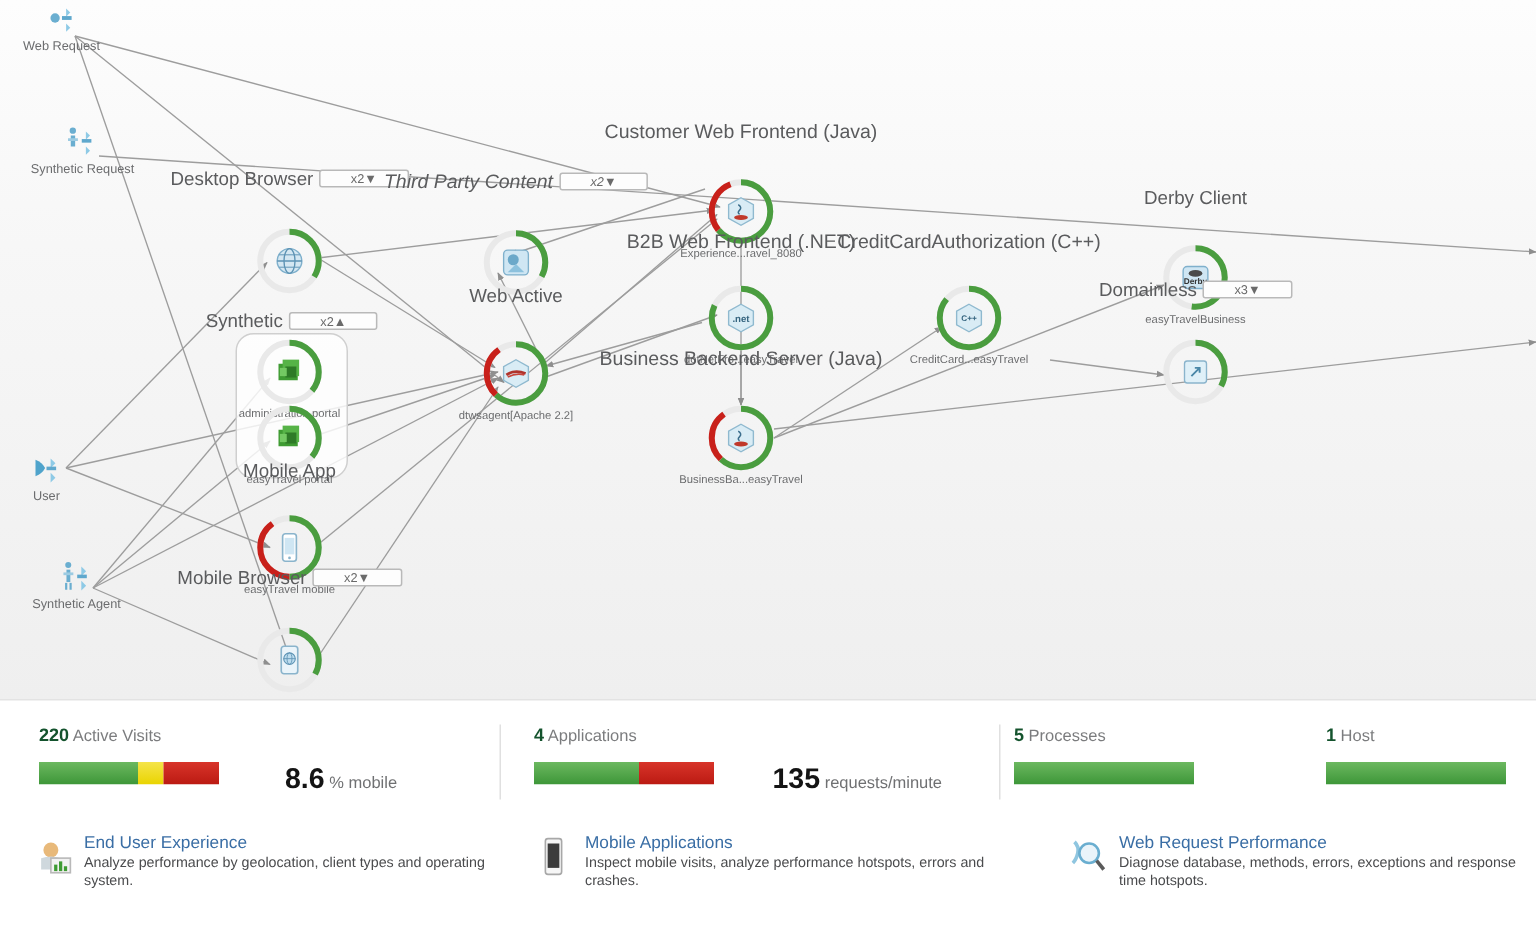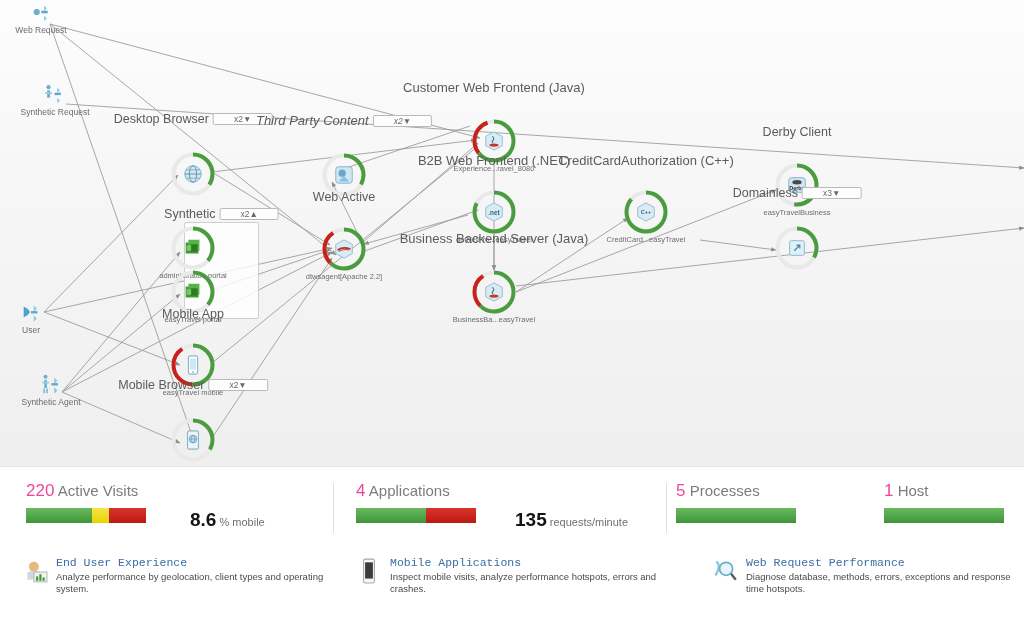--- a/index.html
+++ b/index.html
@@ -43,49 +43,48 @@
   }
 
   
   .endpoint{position:absolute;transform:translate(-50%,-50%);text-align:center;}
   .endpoint .eicon{width:26px;height:22px;margin:0 auto;position:relative;}
   .endpoint .elabel{font-size:8.5px;color:#6b6c6e;white-space:nowrap;margin-top:2px;}
 
   
   .groupbox{
     position:absolute;border:1px solid #cfcfcf;background:rgba(255,255,255,.82);
-    border-radius:2px;
-    margin-left:27px;
+    border-radius:12px;
   }
 
   
   #metrics{
     position:absolute;left:0;top:466px;width:1024px;height:80px;
     background:#ffffff;border-top:1px solid #e3e3e3;border-bottom:1px solid #ececec;
   }
   .mcell{position:absolute;top:0;height:80px;}
-  .mnum{font-size:17px;font-weight:normal;color:#ec4899;}
-  .munit{font-size:15px;color:#7b7c7e;}
+  .mnum{font-size:12px;font-weight:bold;color:#14532d;}
+  .munit{font-size:11px;color:#7b7c7e;}
   .mhead{position:absolute;top:14px;left:0;white-space:nowrap;}
   .bar{position:absolute;top:41px;left:0;height:15px;display:flex;overflow:hidden;}
   .bar i{display:block;height:100%;}
   .seg-green{background:linear-gradient(180deg,#6cb860,#3d9638);}
   .seg-yellow{background:linear-gradient(180deg,#f5e44a,#e9d400);}
   .seg-red{background:linear-gradient(180deg,#d8342a,#bb1a12);}
   .bigstat{position:absolute;top:42px;white-space:nowrap;}
   .bigstat .v{font-size:19px;font-weight:bold;color:#141414;}
   .bigstat .u{font-size:11px;color:#6f7072;}
   .vdiv{position:absolute;top:16px;width:1px;height:50px;background:#e0e0e0;}
 
   
   #footer{position:absolute;left:0;top:546px;width:1024px;height:72px;background:#ffffff;}
   .fcell{position:absolute;top:10px;display:flex;gap:8px;}
   .ficon{width:26px;height:30px;flex:0 0 26px;position:relative;}
   .ftext{max-width:100%;}
-  .ftitle{font-size:11.5px;color:#3a6ea5;margin-bottom:2px;font-family:Liberation Mono, monospace;}
+  .ftitle{font-size:11.5px;color:#3a6ea5;margin-bottom:2px;}
   .fdesc{font-size:9.5px;color:#4a4b4d;line-height:12px;}
 </style>
 </head>
 <body>
 
 <div id="app">
 
   <div id="graph">
     <svg id="edges" viewBox="0 0 1024 466" preserveAspectRatio="none">
       <defs>

